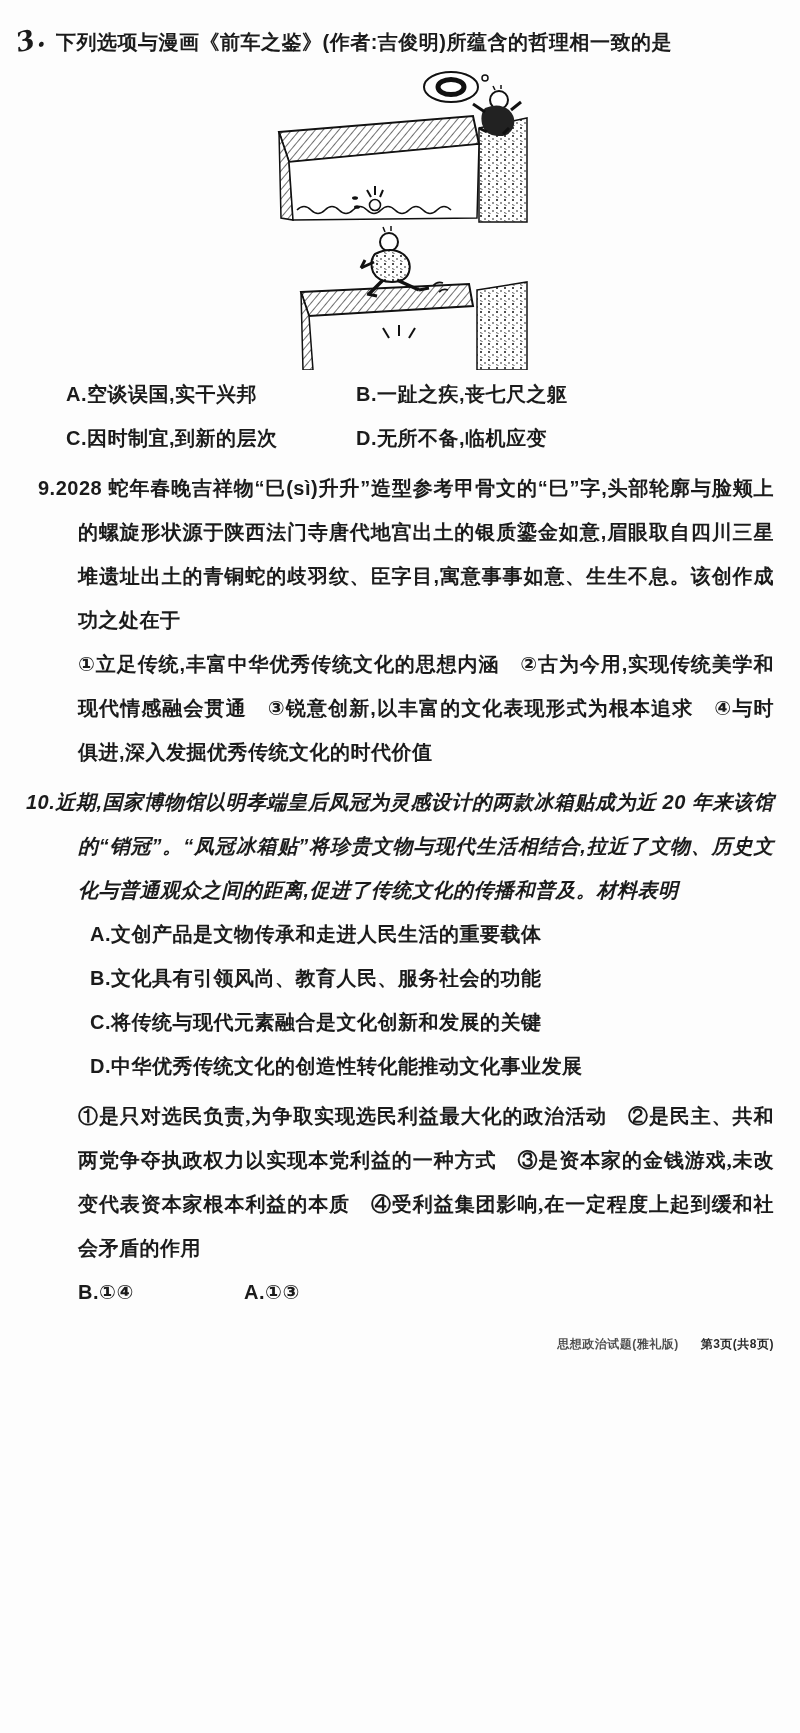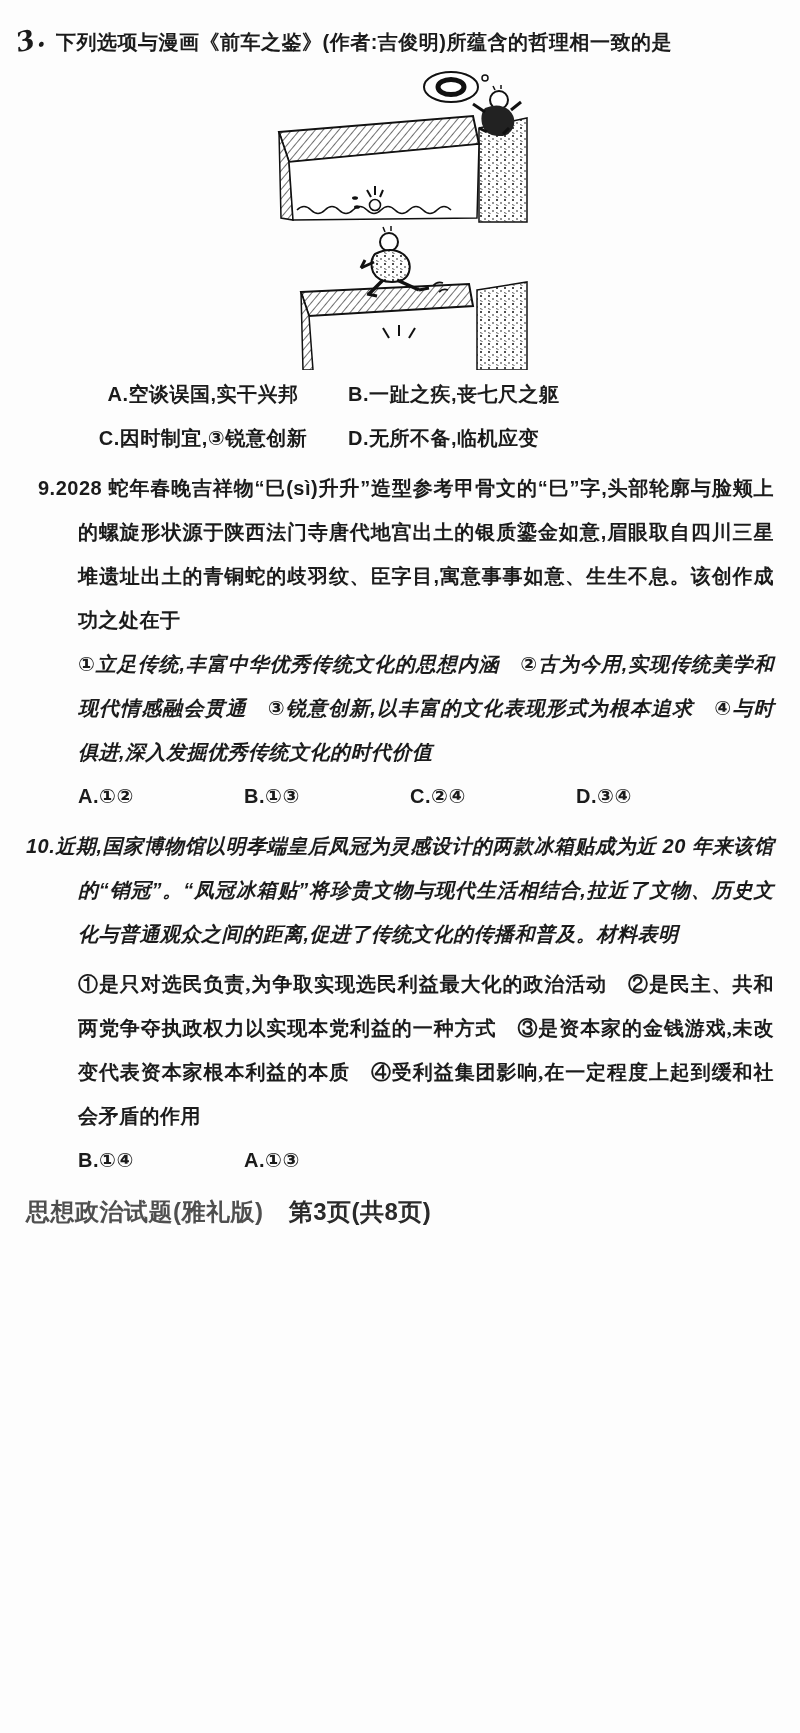--- a/index.html
+++ b/index.html
@@ -29,21 +29,21 @@
     transform:rotate(-14deg);
     font-family:"DejaVu Serif","Liberation Serif",serif;
   }
   .q8-stem{margin:0 0 0 30px;}
   .comic-wrap{
     width:100%;
     display:flex;
     justify-content:center;
     margin:6px 0 2px 0;
   }
-  .opt-2col{margin-left:32px;text-align:center;}
+  .opt-2col{margin-left:40px;}
   .opt-2col .row{display:flex;}
   .opt-2col .c1{width:290px;}
   .question{margin:6px 0 0 0;}
   .stem{
     margin:0 0 0 52px;
     text-indent:-40px;
     text-align:justify;
   }
   .stem.no10{text-indent:-52px;font-style:italic;}
   .items{
@@ -52,22 +52,22 @@
   }
   .opt-4col{
     display:flex;
     margin-left:52px;
   }
   .opt-4col span{width:166px;display:inline-block;}
   .opt-lines{margin-left:64px;}
   .opt-lines div{white-space:nowrap;}
   .footer{
     margin-top:8px;
-    text-align:left;
-    font-size:24px;
+    text-align:right;
+    font-size:12px;
     color:#2a2a2a;
   }
   .footer .ft-title{opacity:.82;}
   .footer .ft-page{margin-left:18px;}
 </style>
 </head>
 <body>
 
 <div class="sheet">
 
@@ -144,38 +144,38 @@
       </g>
     </svg>
   </div>
 
   <div class="opt-2col">
     <div class="row">
       <span class="c1">A.空谈误国,实干兴邦</span>
       <span class="c2">B.一趾之疾,丧七尺之躯</span>
     </div>
     <div class="row">
-      <span class="c1">C.因时制宜,③锐意创新</span>
+      <span class="c1">C.因时制宜,到新的层次</span>
       <span class="c2">D.无所不备,临机应变</span>
     </div>
   </div>
 
   <div class="question">
     <p class="stem"><span>9.</span><span>2028 蛇年春晚吉祥物“巳(sì)升升”造型参考甲骨文的“巳”字,头部轮廓与脸颊上的螺旋形状源于陕西法门寺唐代地宫出土的银质鎏金如意,眉眼取自四川三星堆遗址出土的青铜蛇的歧羽纹、臣字目,寓意事事如意、生生不息。该创作成功之处在于</span></p>
-    <p class="items" style="margin-top:0;margin-bottom:0;font-style:italic;">①立足传统,丰富中华优秀传统文化的思想内涵　②古为今用,实现传统美学和现代情感融会贯通　③锐意创新,以丰富的文化表现形式为根本追求　④与时俱进,深入发掘优秀传统文化的时代价值</p>
-    <div class="opt-4col">
-      <span>A.①②</span>
-      <span>B.①③</span>
-      <span>C.②④</span>
-      <span>D.③④</span>
-    </div>
+    <p class="items" style="margin-top:0;margin-bottom:0;">①立足传统,丰富中华优秀传统文化的思想内涵　②古为今用,实现传统美学和现代情感融会贯通　③锐意创新,以丰富的文化表现形式为根本追求　④与时俱进,深入发掘优秀传统文化的时代价值</p>
   </div>
 
   <div class="question">
     <p class="stem no10"><span>10.</span><span>近期,国家博物馆以明孝端皇后凤冠为灵感设计的两款冰箱贴成为近 20 年来该馆的“销冠”。“凤冠冰箱贴”将珍贵文物与现代生活相结合,拉近了文物、历史文化与普通观众之间的距离,促进了传统文化的传播和普及。材料表明</span></p>
+    <div class="opt-lines">
+      <div>A.文创产品是文物传承和走进人民生活的重要载体</div>
+      <div>B.文化具有引领风尚、教育人民、服务社会的功能</div>
+      <div>C.将传统与现代元素融合是文化创新和发展的关键</div>
+      <div>D.中华优秀传统文化的创造性转化能推动文化事业发展</div>
+    </div>
   </div>
 
   <div class="question">
     <p class="items" style="margin-top:0;margin-bottom:0;font-family:Liberation Serif, serif;">①是只对选民负责,为争取实现选民利益最大化的政治活动　②是民主、共和两党争夺执政权力以实现本党利益的一种方式　③是资本家的金钱游戏,未改变代表资本家根本利益的本质　④受利益集团影响,在一定程度上起到缓和社会矛盾的作用</p>
     <div class="opt-4col">
       <span>B.①④</span>
       <span>A.①③</span>
     </div>
   </div>
 

